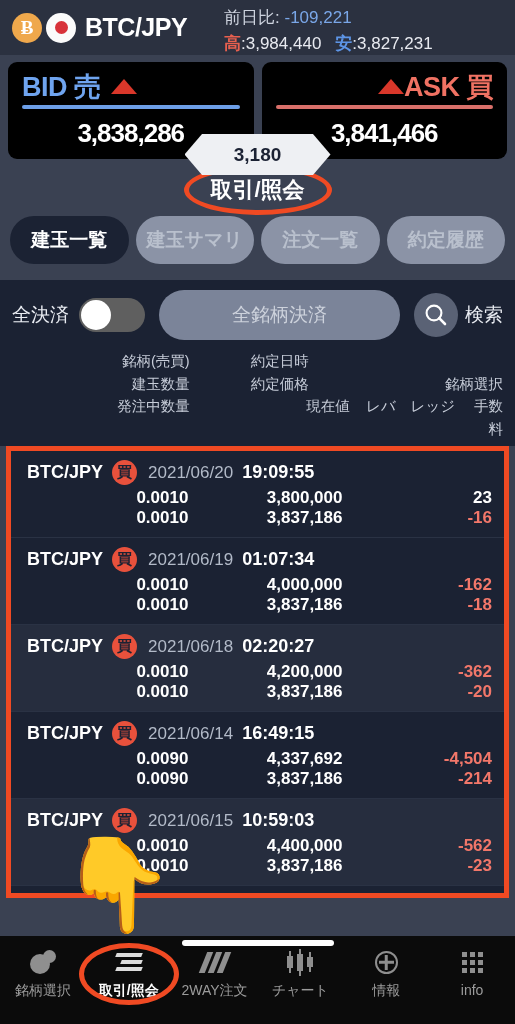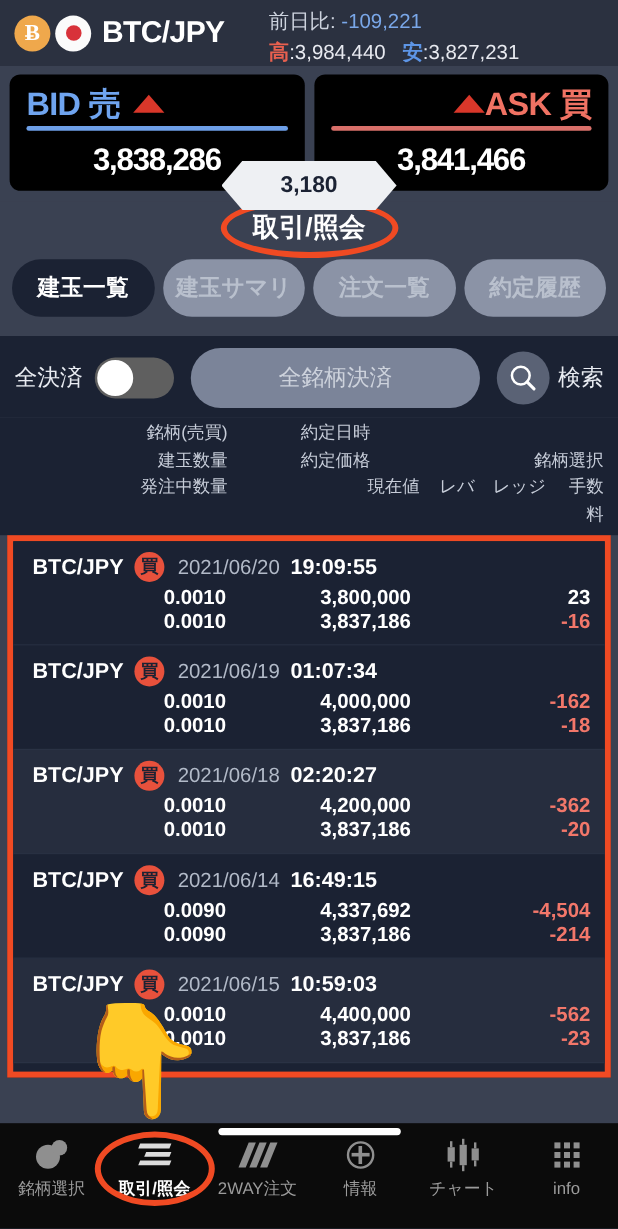--- a/index.html
+++ b/index.html
@@ -525,38 +525,38 @@
             <i></i>
             <i></i>
             <i></i>
           </span>
       </div>
       <span class="nav-lbl">2WAY注文</span>
     </div>
 
     <div class="nav-item">
       <div class="nav-ico">
-        <span class="ic-info-c"></span>
-      </div>
-      <span class="nav-lbl">情報</span>
-    </div>
-
-    <div class="nav-item">
-      <div class="nav-ico">
         <span class="ic-candle">
           <span style="height:12px"></span>
             <span style="height:17px"></span>
             <span style="height:10px"></span>
         </span>
       </div>
       <span class="nav-lbl">チャート</span>
     </div>
 
     <div class="nav-item">
       <div class="nav-ico">
+        <span class="ic-info-c"></span>
+      </div>
+      <span class="nav-lbl">情報</span>
+    </div>
+
+    <div class="nav-item">
+      <div class="nav-ico">
         <span class="ic-grid">
             <i></i>
             <i></i>
             <i></i>
             <i></i>
             <i></i>
             <i></i>
             <i></i>
             <i></i>
             <i></i>

